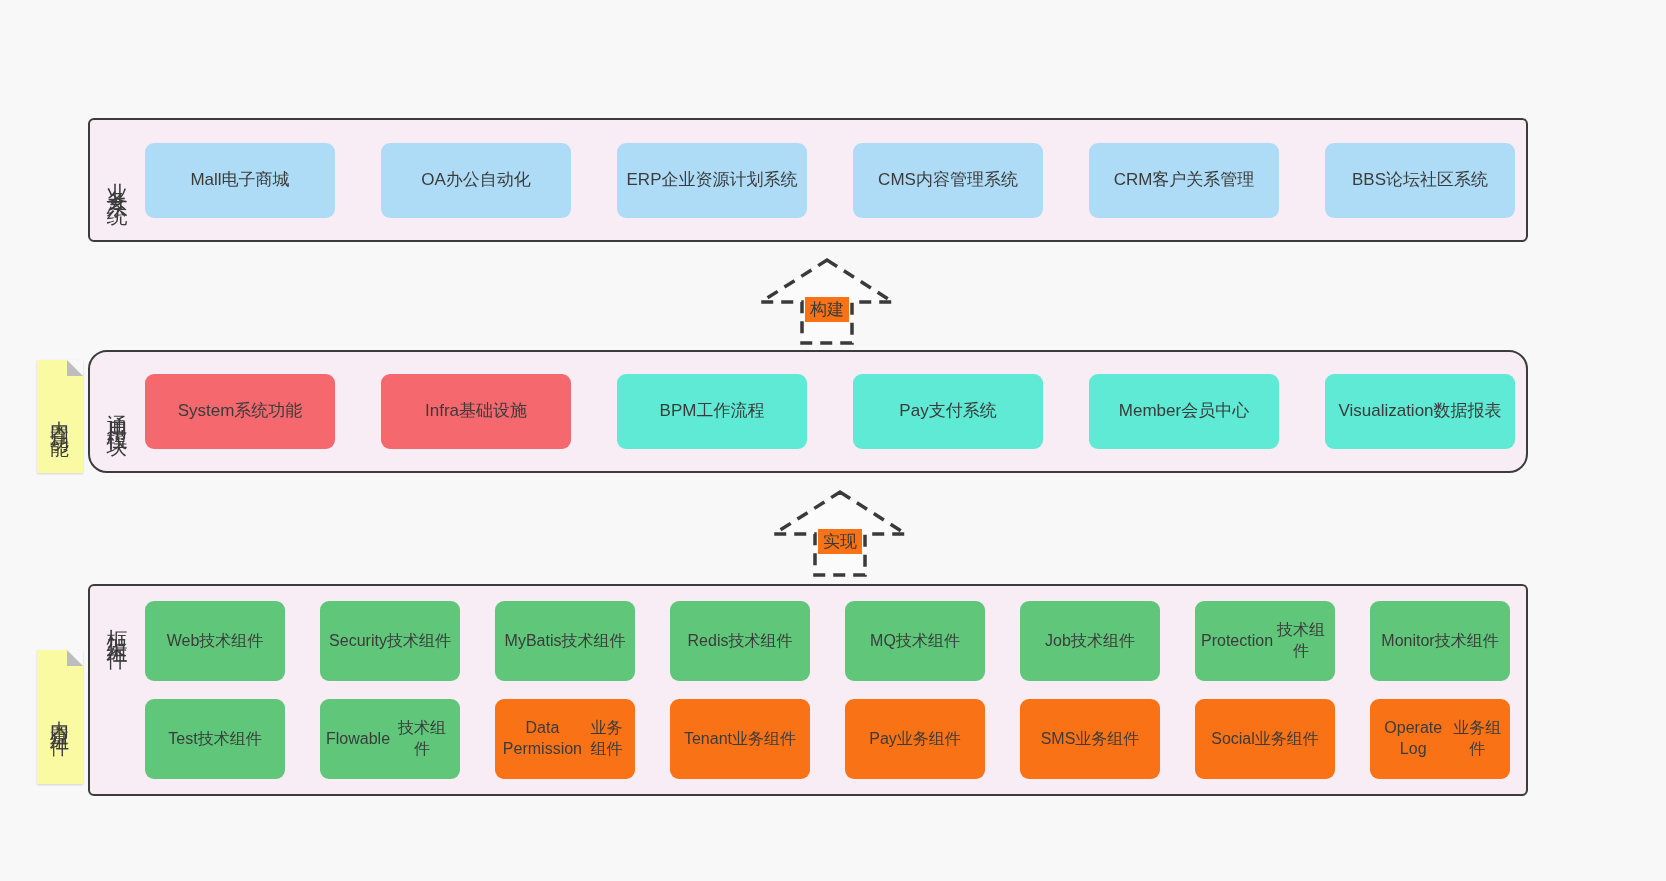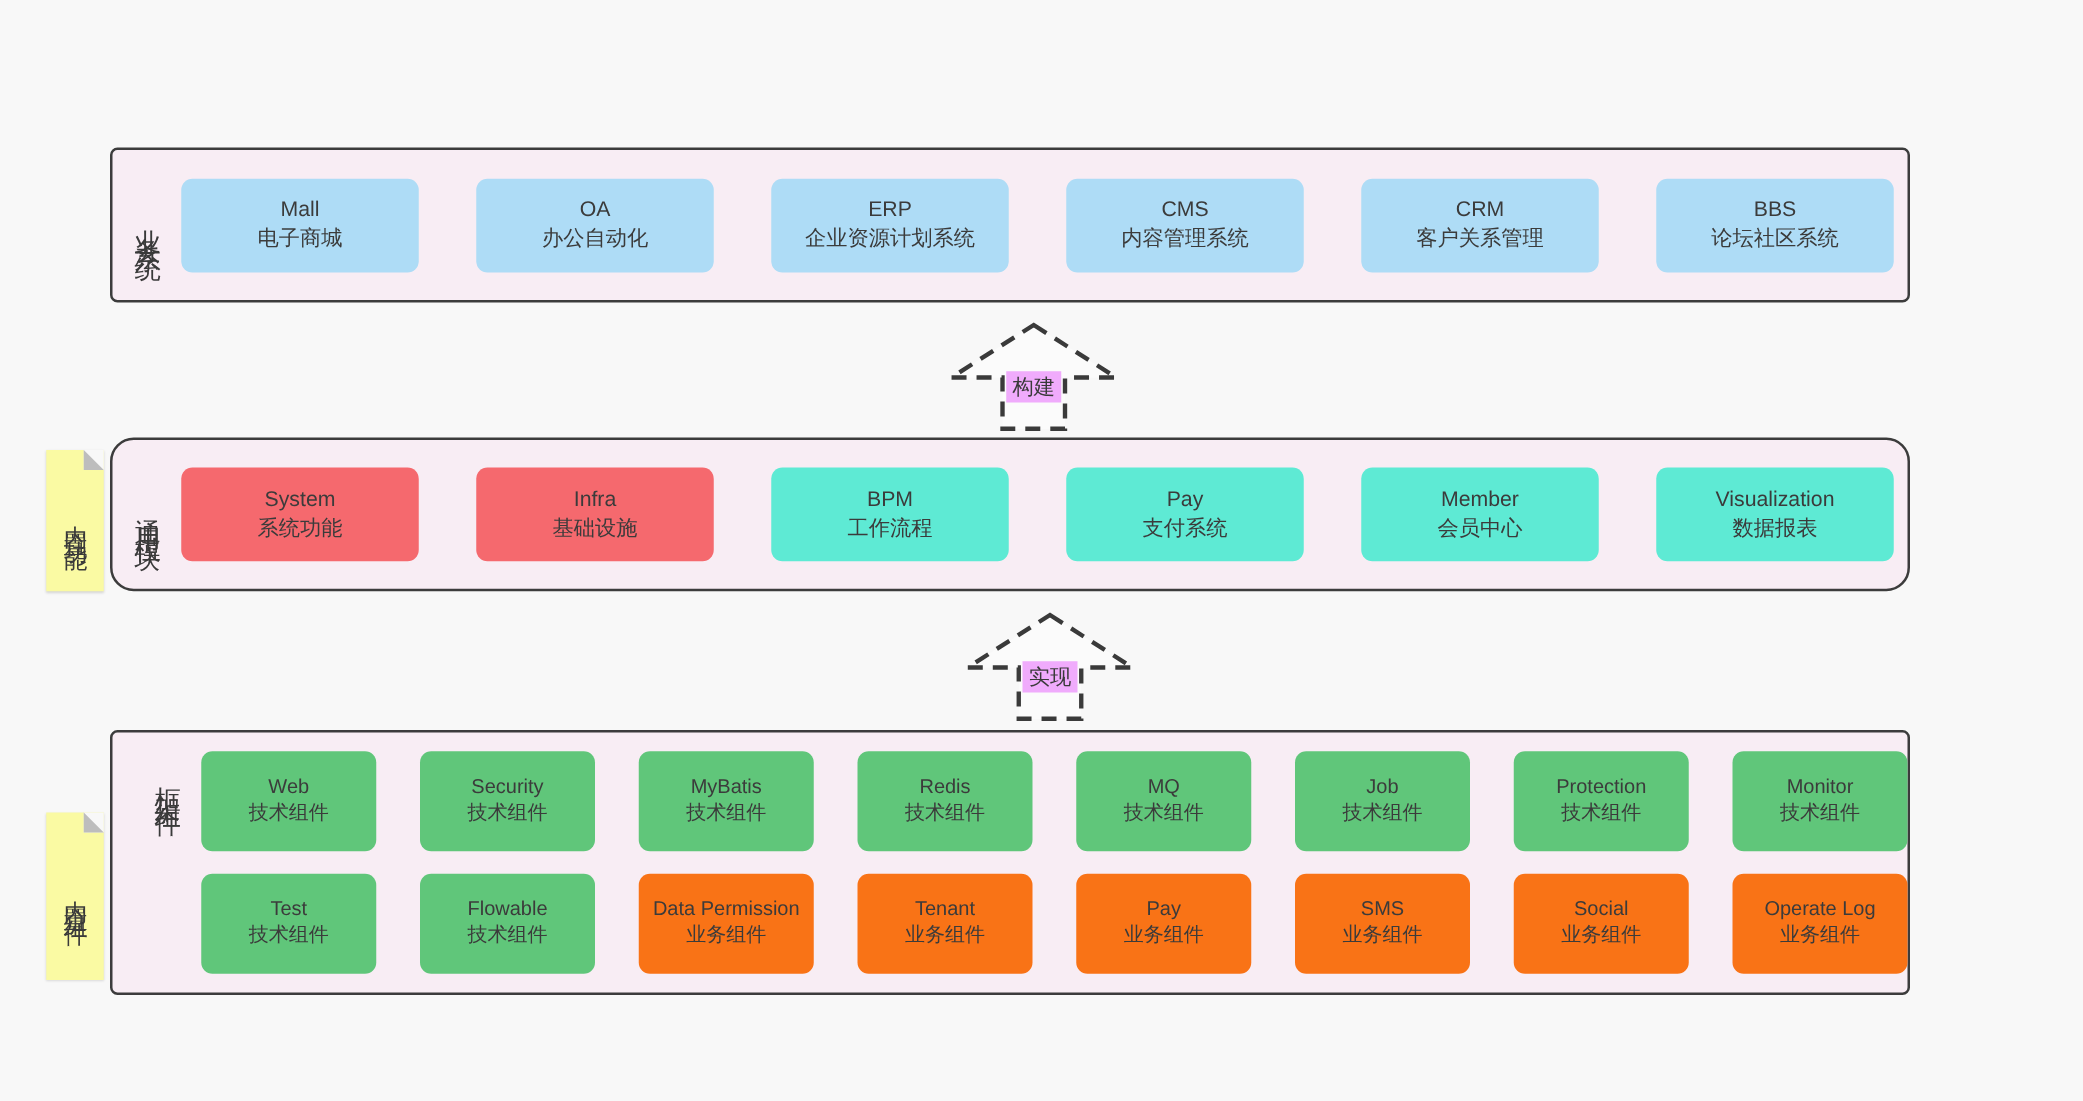--- a/index.html
+++ b/index.html
@@ -23,21 +23,21 @@
     font-size:21px; letter-spacing:7px; color:#3a3a3a; line-height:1;
   }
   .band-content {
     flex:1; display:flex; align-items:center; gap:46px;
   }
   .band-grid {
     flex:1; display:flex; flex-direction:column; justify-content:center; gap:18px;
   }
   .grid-row { display:flex; gap:35px; }
   .box {
-    border-radius:9px; display:flex; flex-direction:column;
+    border-radius:9px; display:flex; flex-direction:row;
     justify-content:center; align-items:center; text-align:center;
     box-sizing:border-box; padding:4px 6px;
   }
   .box .en { font-size:17px; line-height:1.35; }
   .box .zh { font-size:17px; line-height:1.35; }
   .w190 { width:190px; height:75px; flex:0 0 190px; }
   .w140 { width:140px; height:80px; flex:0 0 140px; }
   .w140 .en, .w140 .zh { font-size:16px; line-height:1.3; }
   .blue  { background:#aedcf6; }
   .red   { background:#f5696e; }
@@ -50,21 +50,21 @@
     box-shadow:0 1px 2px rgba(0,0,0,0.15);
   }
   .sticky .vlabel { font-size:19px; letter-spacing:6px; }
   .fold {
     position:absolute; top:0; right:0; width:0; height:0;
     border-top:16px solid #f8f8f8; border-left:16px solid #bdbdbd;
   }
   .arrow-wrap { position:absolute; width:140px; height:92px; }
   .arrow-label {
     position:absolute; left:50%; top:42px; transform:translateX(-50%);
-    background:#f0abfc; padding:1px 5px; font-size:17px; color:#3a3a3a;
+    background:#f97316; padding:1px 5px; font-size:17px; color:#3a3a3a;
     white-space:nowrap;
   }
 </style>
 </head>
 <body>
 
 <div class="page">
 
   <div class="band" style="top:118px; height:124px;">
     <div class="label-col">
@@ -145,21 +145,21 @@
     <svg width="140" height="92" viewBox="0 0 140 92">
       <polygon points="70,5 136,47 95,47 95,88 45,88 45,47 4,47" fill="#fbfbfb" stroke="#3a3a3a" stroke-width="3.5" stroke-dasharray="12 8" stroke-linejoin="miter"></polygon>
     </svg>
     <span class="arrow-label">实现</span>
   </div>
 
   <div class="sticky" style="top:650px; height:134px;">
     <div class="fold"></div>
     <div class="vlabel">内置组件</div>
   </div>
-  <div class="band" style="top:584px; height:212px;padding-left:16px;">
+  <div class="band" style="top:584px; height:212px;">
     <div class="label-col" style="align-items:flex-start; padding-top:26px; box-sizing:border-box;">
       <div class="vlabel">框架组件</div>
     </div>
     <div class="band-grid">
       <div class="grid-row">
         <div class="box gdark w140">
           <span class="en">Web</span>
           <span class="zh">技术组件</span>
         </div>
         <div class="box gdark w140">

